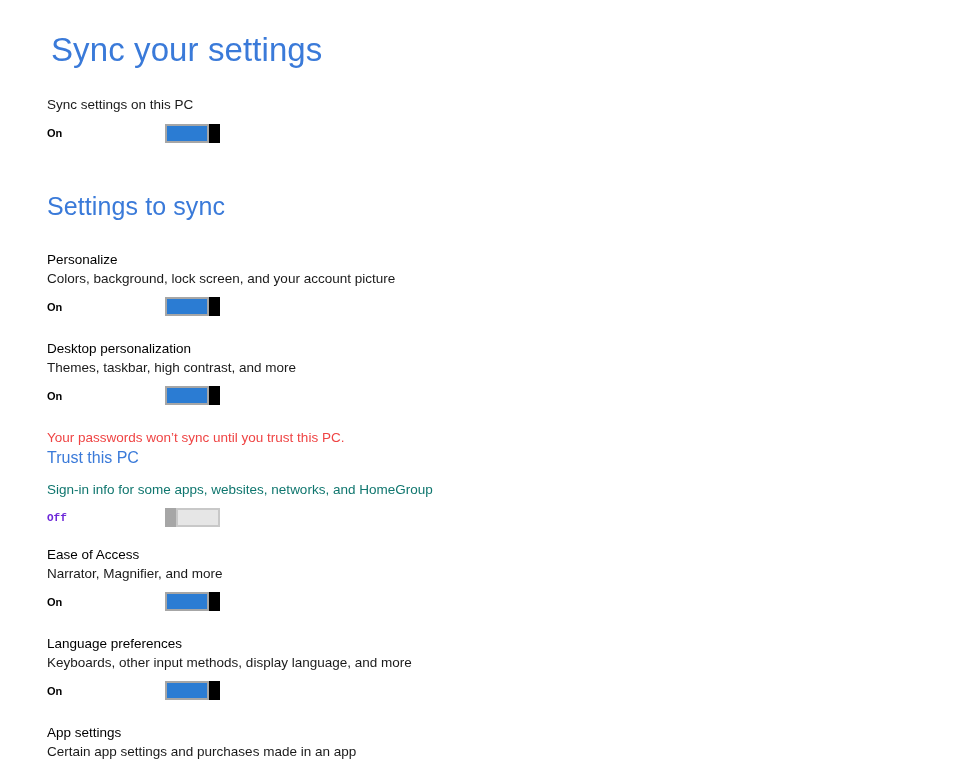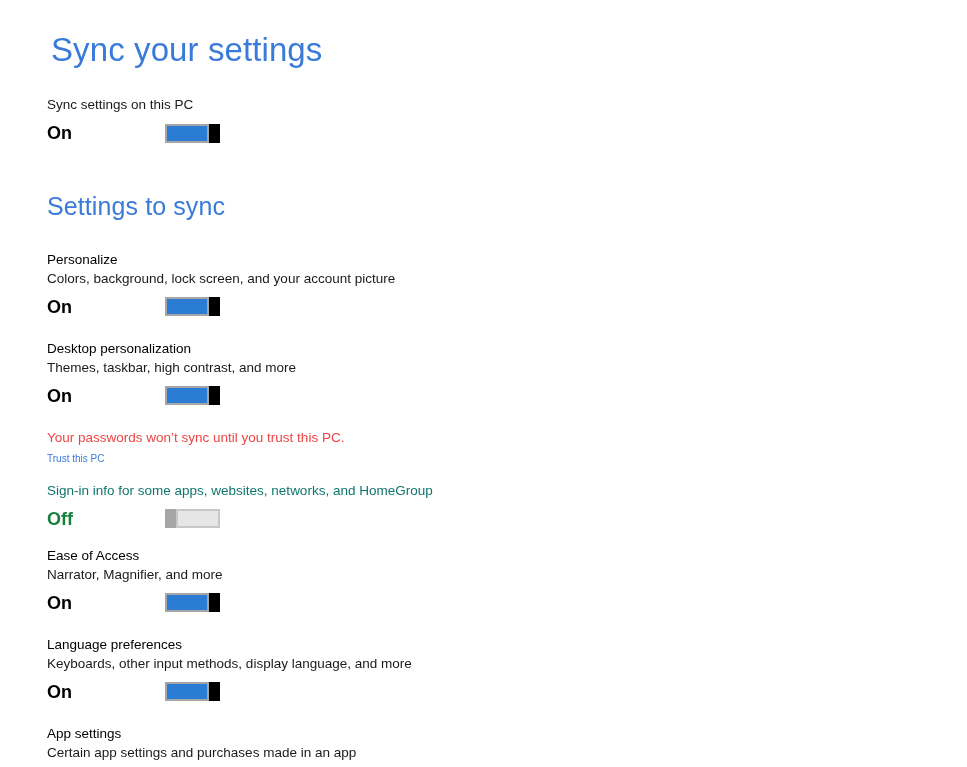--- a/index.html
+++ b/index.html
@@ -62,49 +62,50 @@
     color: #1a1a1a;
     font-weight: 400;
   }
   .item-warning {
     font-size: 13.5px;
     line-height: 20px;
     color: #ef4444;
     font-weight: 400;
   }
   .item-link {
-    font-size: 10px;
+    font-size: 16px;
     line-height: 20px;
     color: #3a7ad9;
     font-weight: 400;
     text-decoration: none;
     cursor: pointer;
     display: inline-block;
   }
 
   .item-desc.disabled { color: #0f766e; }
 
   
   .toggle-row {
     display: flex;
     align-items: center;
     margin-top: 7px;
     height: 22px;
   }
   .toggle-label {
-    font-size: 18px;
+    font-size: 11px;
     font-weight: 700;
     color: #000000;
     width: 118px;
     flex: 0 0 118px;
     line-height: 22px;
   }
   .toggle-label.disabled {
-    color: #15803d;
+    color: #6d28d9;
     font-weight: 700;
+    font-family: Liberation Mono, monospace;
   }
 
   
   .toggle {
     position: relative;
     width: 55px;
     height: 19px;
     flex: 0 0 55px;
     cursor: pointer;
     display: block;

